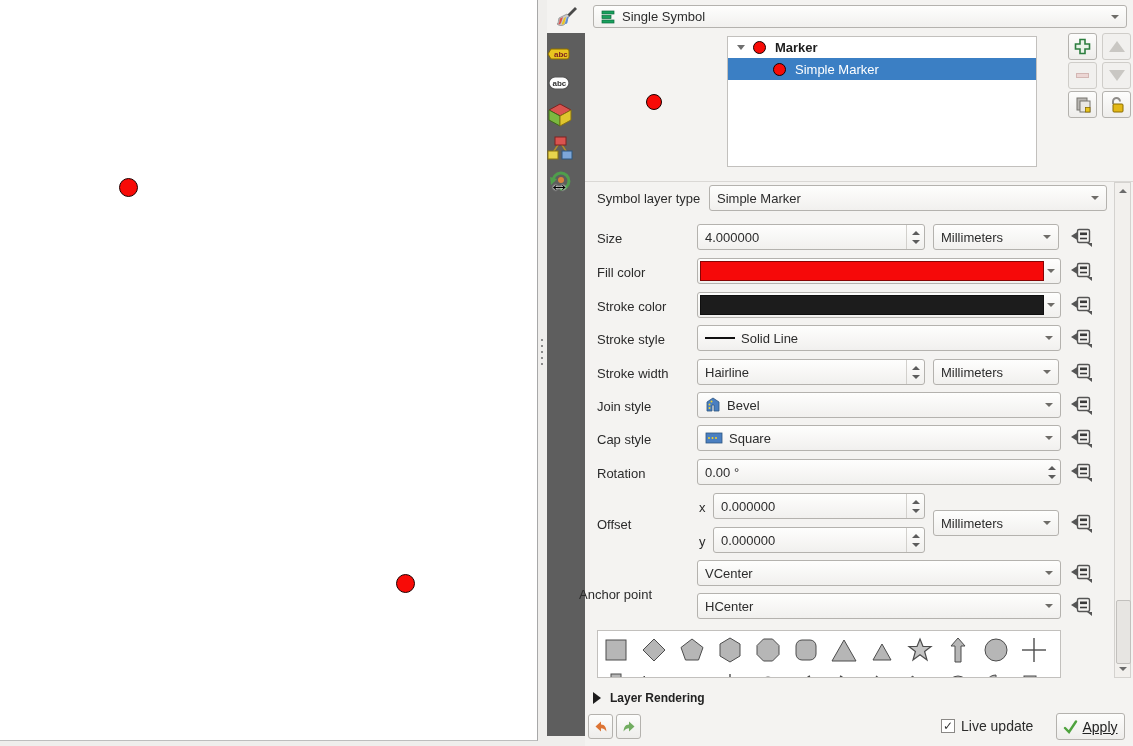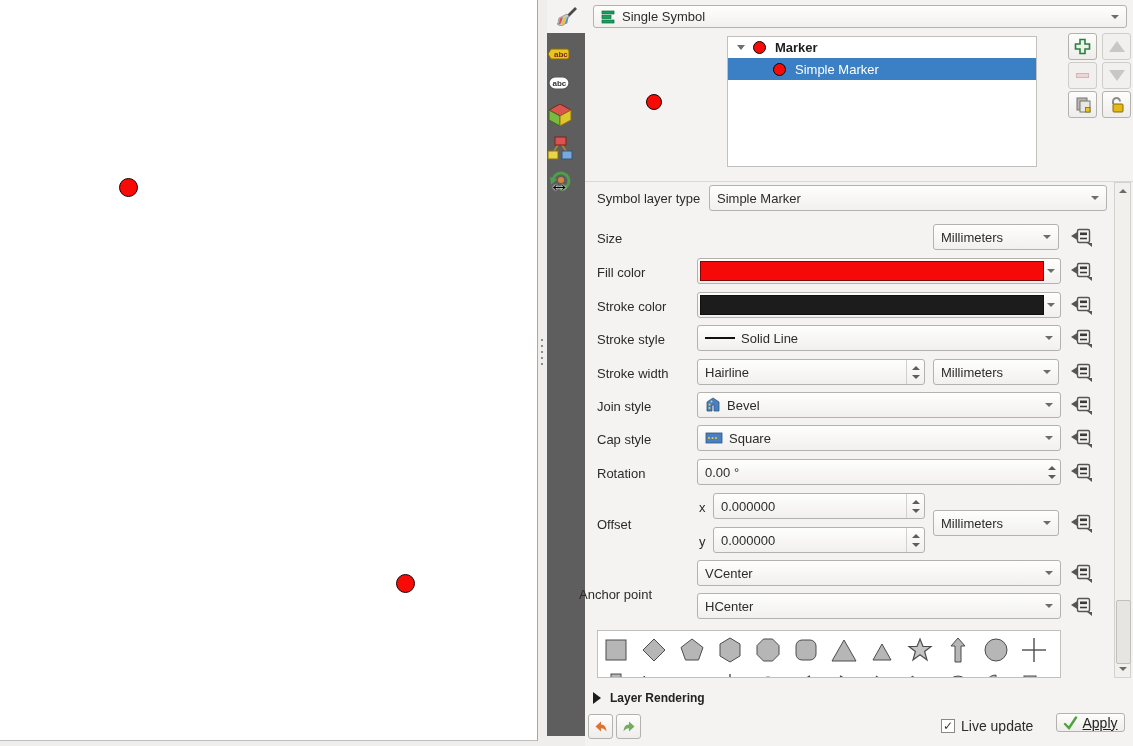--- a/index.html
+++ b/index.html
@@ -64,21 +64,21 @@
                   border:1px solid #c2c0bd;border-radius:2px;}
   .scroll-arrow{position:absolute;left:0;width:15px;height:12px;display:flex;align-items:center;justify-content:center;}
 
   
   #shape-picker{position:absolute;left:597px;top:630px;width:464px;height:48px;background:#fff;
                 border:1px solid #c2c0bd;box-sizing:border-box;overflow:hidden;}
   .shape-row{position:absolute;left:4px;display:flex;gap:10px;}
   .shape-cell{width:28px;height:30px;display:flex;align-items:center;justify-content:center;}
 
   
-  #apply-btn{position:absolute;left:1056px;top:713px;width:69px;height:19px;box-sizing:border-box;
+  #apply-btn{position:absolute;left:1056px;top:713px;width:69px;height:27px;box-sizing:border-box;
              border:1px solid #b4b2ae;border-radius:3px;background:linear-gradient(#fdfdfc,#eeedeb);
              display:flex;align-items:center;justify-content:center;gap:4px;font-size:14px;color:#222;text-decoration:underline;}
   .small-btn{position:absolute;width:25px;height:25px;box-sizing:border-box;border:1px solid #b4b2ae;border-radius:3px;
              background:linear-gradient(#fdfdfc,#eeedeb);display:flex;align-items:center;justify-content:center;}
   #live-chk{position:absolute;left:941px;top:719px;width:14px;height:14px;border:1px solid #8a8886;background:#fff;
             display:flex;align-items:center;justify-content:center;font-size:12px;font-weight:bold;color:#333;box-sizing:border-box;}
   .cursor-glyph{position:absolute;left:549px;top:172px;font-size:21px;font-weight:bold;color:#000;
                 text-shadow:0 0 2px #fff, 0 0 2px #fff;}
   .hline{position:absolute;left:585px;top:181px;width:548px;height:0;border-top:1px solid #dad8d5;}
   .bold{font-weight:bold;}
@@ -204,20 +204,27 @@
 
   <div class="hline"></div>
 
   <span class="lbl" style="left:597px;top:191px;">Symbol layer type</span>
   <div class="combo" style="left:709px;top:185px;width:398px;">
     <span>Simple Marker</span>
     <span class="caret"></span>
   </div>
 
   <span class="lbl" style="left:597px;top:231px;">Size</span>
+  <div class="combo" style="left:697px;top:224px;width:228px;padding-right:0;">
+    <span>4.000000</span>
+    <span class="spinctl">
+        <span class="tri-up"></span>
+        <span class="tri-dn"></span>
+      </span>
+  </div>
   <div class="combo" style="left:933px;top:224px;width:126px;">
     <span>Millimeters</span>
     <span class="caret"></span>
   </div>
   <div class="ovr" style="left:1068px;top:224px;">
     <svg width="24" height="20" viewBox="0 0 24 20">
       <polygon points="1,9 8,4.5 8,13.5" fill="#555"></polygon>
       <rect x="7.5" y="2.5" width="12" height="13" rx="1.5" fill="none" stroke="#555" stroke-width="1.4"></rect>
       <rect x="10" y="5.5" width="7" height="2.6" fill="#3a3a3a"></rect>
       <line x1="10" y1="11.5" x2="17" y2="11.5" stroke="#3a3a3a" stroke-width="1.6"></line>

